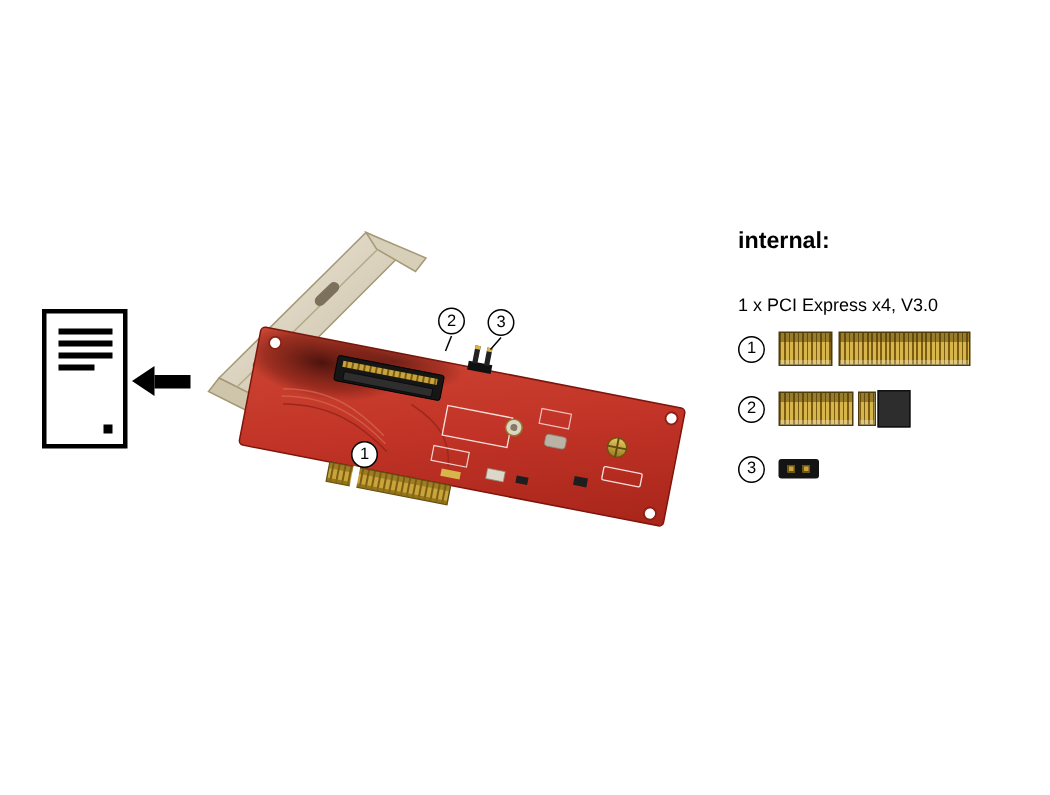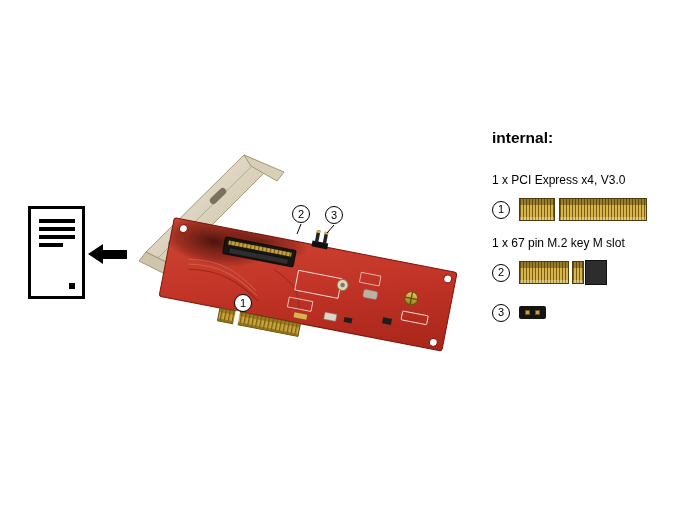--- a/index.html
+++ b/index.html
@@ -23,21 +23,21 @@
     border-top: 10.5px solid transparent; border-bottom: 10.5px solid transparent; border-right: 15px solid #000; }
 
   
   .callout { position: absolute; width: 18px; height: 18px; background: #fff; border: 1.3px solid #000;
     border-radius: 50%; display: flex; align-items: center; justify-content: center; font-size: 11px; line-height: 1; }
   .callout-1 { left: 234px; top: 294px; }
   .callout-2 { left: 292px; top: 205px; }
   .callout-3 { left: 325px; top: 206px; }
 
   
-  .legend { position: absolute; left: 492px; top: 129px; width: 206px; }
+  .legend { position: absolute; left: 492px; top: 152px; width: 206px; }
   .legend-title { font-size: 15.5px; font-weight: bold; margin-bottom: 26px; }
   .legend-label { font-size: 12px; margin-bottom: 9px; white-space: nowrap; }
   .icon-row { display: flex; align-items: center; margin-bottom: 13px; height: 27px; }
   .num-circle { width: 18px; height: 18px; border: 1.3px solid #000; border-radius: 50%;
     display: flex; align-items: center; justify-content: center; font-size: 11px; line-height: 1;
     flex: 0 0 auto; margin-right: 9px; background: #fff; }
 
   .gold-seg { height: 23px; border: 1px solid #4f3c0c;
     background: repeating-linear-gradient(90deg, #7a5c12 0px, #7a5c12 1px, #d8b54a 1px, #d8b54a 3px);
     box-shadow: inset 0 6px 0 rgba(73,55,8,0.45), inset 0 -3px 0 rgba(255,255,255,0.25); }
@@ -176,21 +176,20 @@
 
     <div class="legend-label">1 x PCI Express x4, V3.0</div>
     <div class="icon-row">
       <div class="num-circle">1</div>
       <div class="pcie-icon">
         <div class="gold-seg pcie-seg-short"></div>
         <div class="gold-seg pcie-seg-long"></div>
       </div>
     </div>
 
-    <div class="legend-label">1 x 67 pin M.2 key M slot</div>
     <div class="icon-row">
       <div class="num-circle">2</div>
       <div class="m2-icon">
         <div class="gold-seg m2-gold-long"></div>
         <div class="m2-gap"></div>
         <div class="gold-seg m2-gold-short"></div>
         <div class="m2-end"></div>
       </div>
     </div>
 

